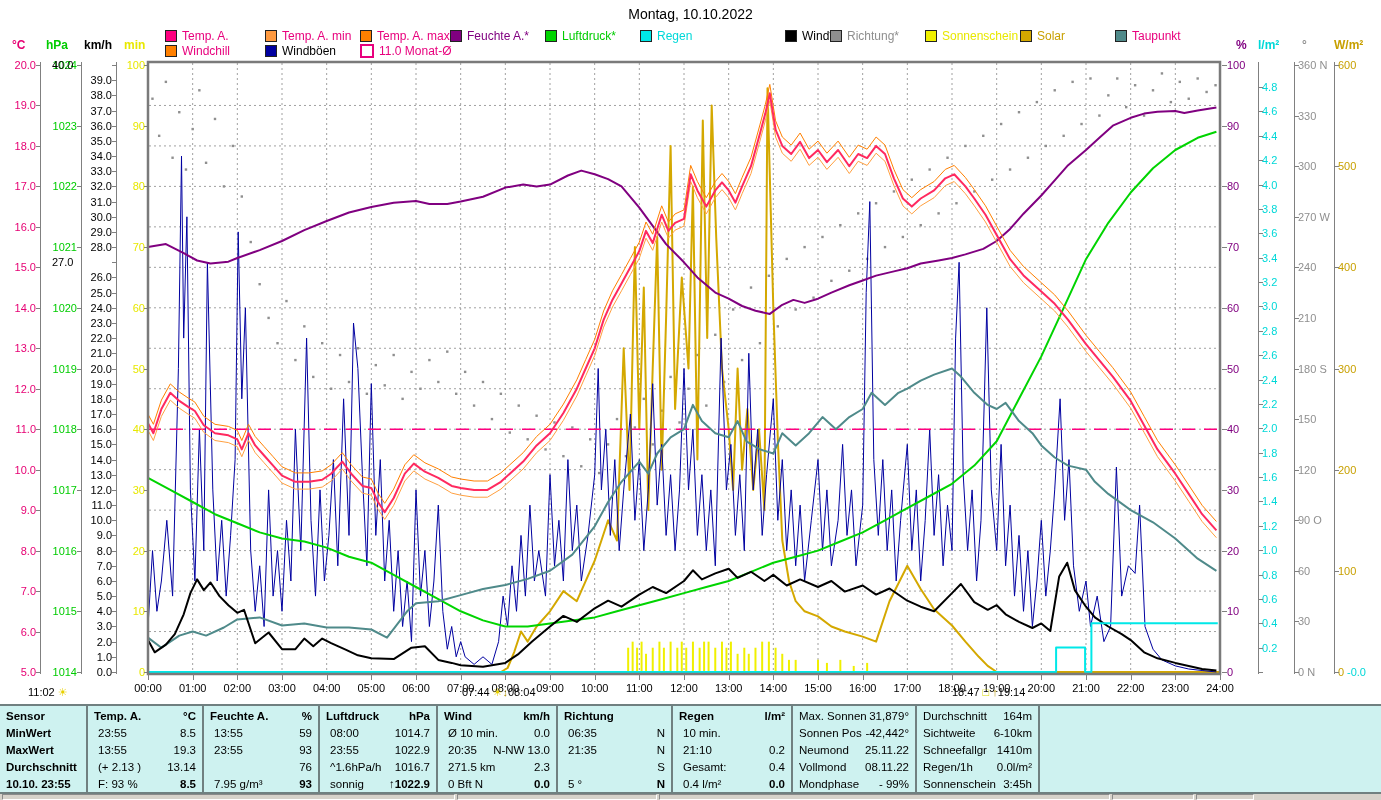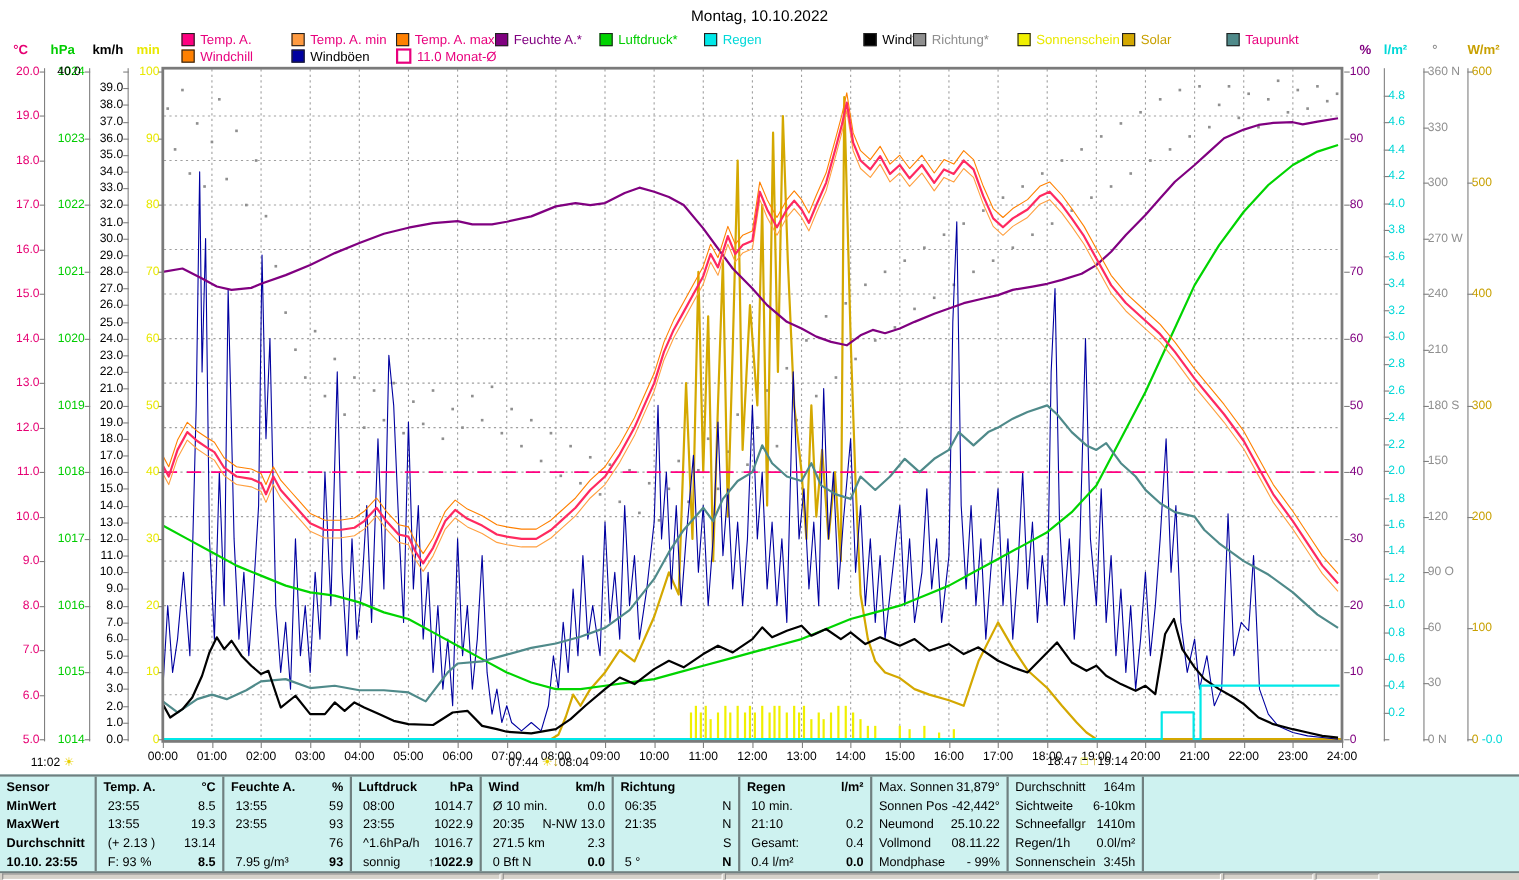--- a/index.html
+++ b/index.html
@@ -168,21 +168,21 @@
     <div class="abs tick-label" style="top: 181.4px; color: rgb(0, 0, 0); left: 52px; width: 60px; text-align: right;">32.0</div>
     <div class="abs tickmark" style="left: 112px; top: 186.4px; width: 5px;"></div>
     <div class="abs tick-label" style="top: 196.575px; color: rgb(0, 0, 0); left: 52px; width: 60px; text-align: right;">31.0</div>
     <div class="abs tickmark" style="left: 112px; top: 201.575px; width: 5px;"></div>
     <div class="abs tick-label" style="top: 211.75px; color: rgb(0, 0, 0); left: 52px; width: 60px; text-align: right;">30.0</div>
     <div class="abs tickmark" style="left: 112px; top: 216.75px; width: 5px;"></div>
     <div class="abs tick-label" style="top: 226.925px; color: rgb(0, 0, 0); left: 52px; width: 60px; text-align: right;">29.0</div>
     <div class="abs tickmark" style="left: 112px; top: 231.925px; width: 5px;"></div>
     <div class="abs tick-label" style="top: 242.1px; color: rgb(0, 0, 0); left: 52px; width: 60px; text-align: right;">28.0</div>
     <div class="abs tickmark" style="left: 112px; top: 247.1px; width: 5px;"></div>
-    <div class="abs tick-label" style="top: 257.275px; color: rgb(0, 0, 0); left: 52px; width: 60px; text-align: right;">27.0</div>
+    <div class="abs tick-label" style="top: 257.275px; color: rgb(0, 0, 0); left: 52px; width: 60px; ">27.0</div>
     <div class="abs tickmark" style="left: 112px; top: 262.275px; width: 5px;"></div>
     <div class="abs tick-label" style="top: 272.45px; color: rgb(0, 0, 0); left: 52px; width: 60px; text-align: right;">26.0</div>
     <div class="abs tickmark" style="left: 112px; top: 277.45px; width: 5px;"></div>
     <div class="abs tick-label" style="top: 287.625px; color: rgb(0, 0, 0); left: 52px; width: 60px; text-align: right;">25.0</div>
     <div class="abs tickmark" style="left: 112px; top: 292.625px; width: 5px;"></div>
     <div class="abs tick-label" style="top: 302.8px; color: rgb(0, 0, 0); left: 52px; width: 60px; text-align: right;">24.0</div>
     <div class="abs tickmark" style="left: 112px; top: 307.8px; width: 5px;"></div>
     <div class="abs tick-label" style="top: 317.975px; color: rgb(0, 0, 0); left: 52px; width: 60px; text-align: right;">23.0</div>
     <div class="abs tickmark" style="left: 112px; top: 322.975px; width: 5px;"></div>
     <div class="abs tick-label" style="top: 333.15px; color: rgb(0, 0, 0); left: 52px; width: 60px; text-align: right;">22.0</div>
@@ -793,21 +793,21 @@
       <div class="abs trow" style="top: 2px;">
         <span class="tl">Max. Sonnen</span>
         <span class="tv">31,879°</span>
       </div>
       <div class="abs trow" style="top: 19px;">
         <span class="tl">Sonnen Pos</span>
         <span class="tv">-42,442°</span>
       </div>
       <div class="abs trow" style="top: 36px;">
         <span class="tl">Neumond</span>
-        <span class="tv">25.10.22</span>
+        <span class="tv">25.11.22</span>
       </div>
       <div class="abs trow" style="top: 53px;">
         <span class="tl">Vollmond</span>
         <span class="tv">08.11.22</span>
       </div>
       <div class="abs trow" style="top: 70px;">
         <span class="tl">Mondphase</span>
         <span class="tv">- 99%</span>
       </div>
     </div>

